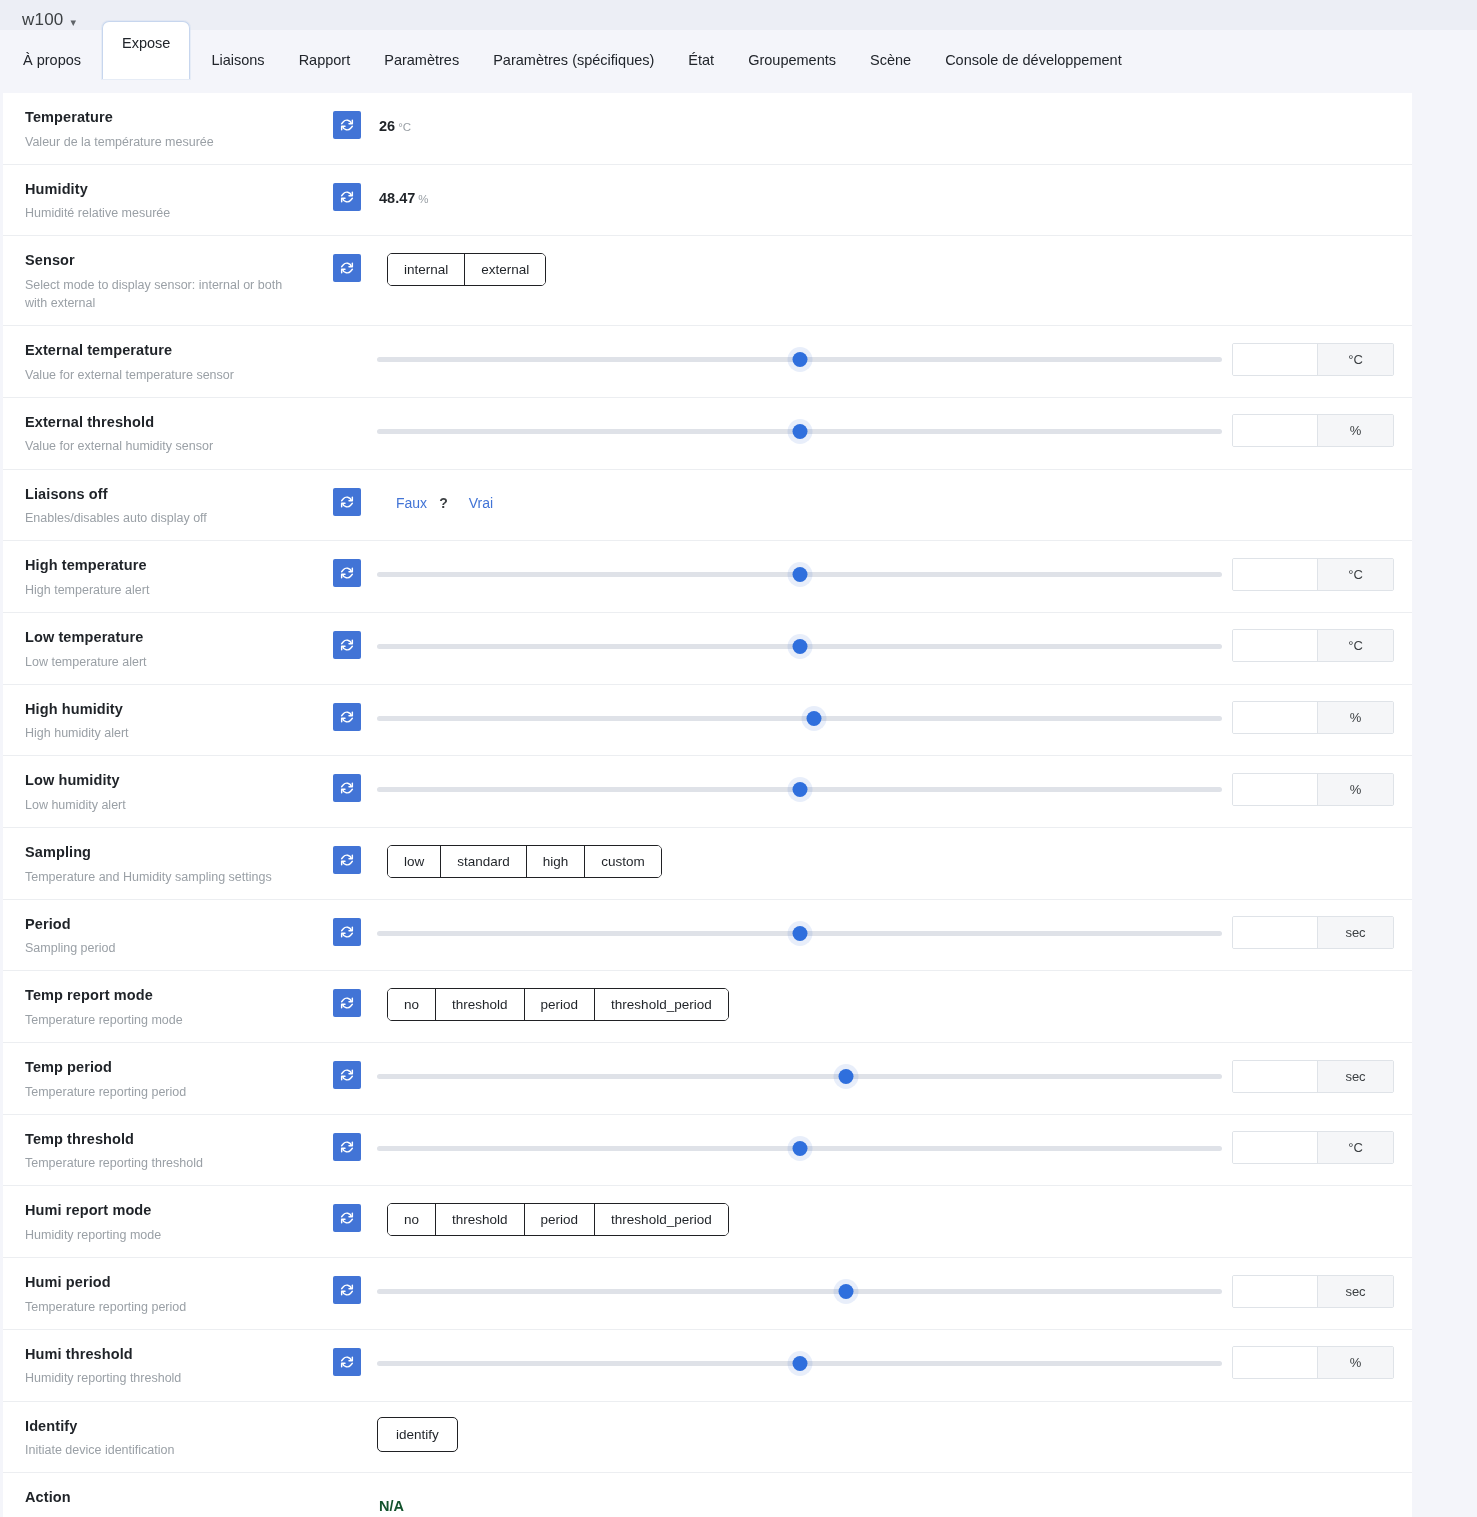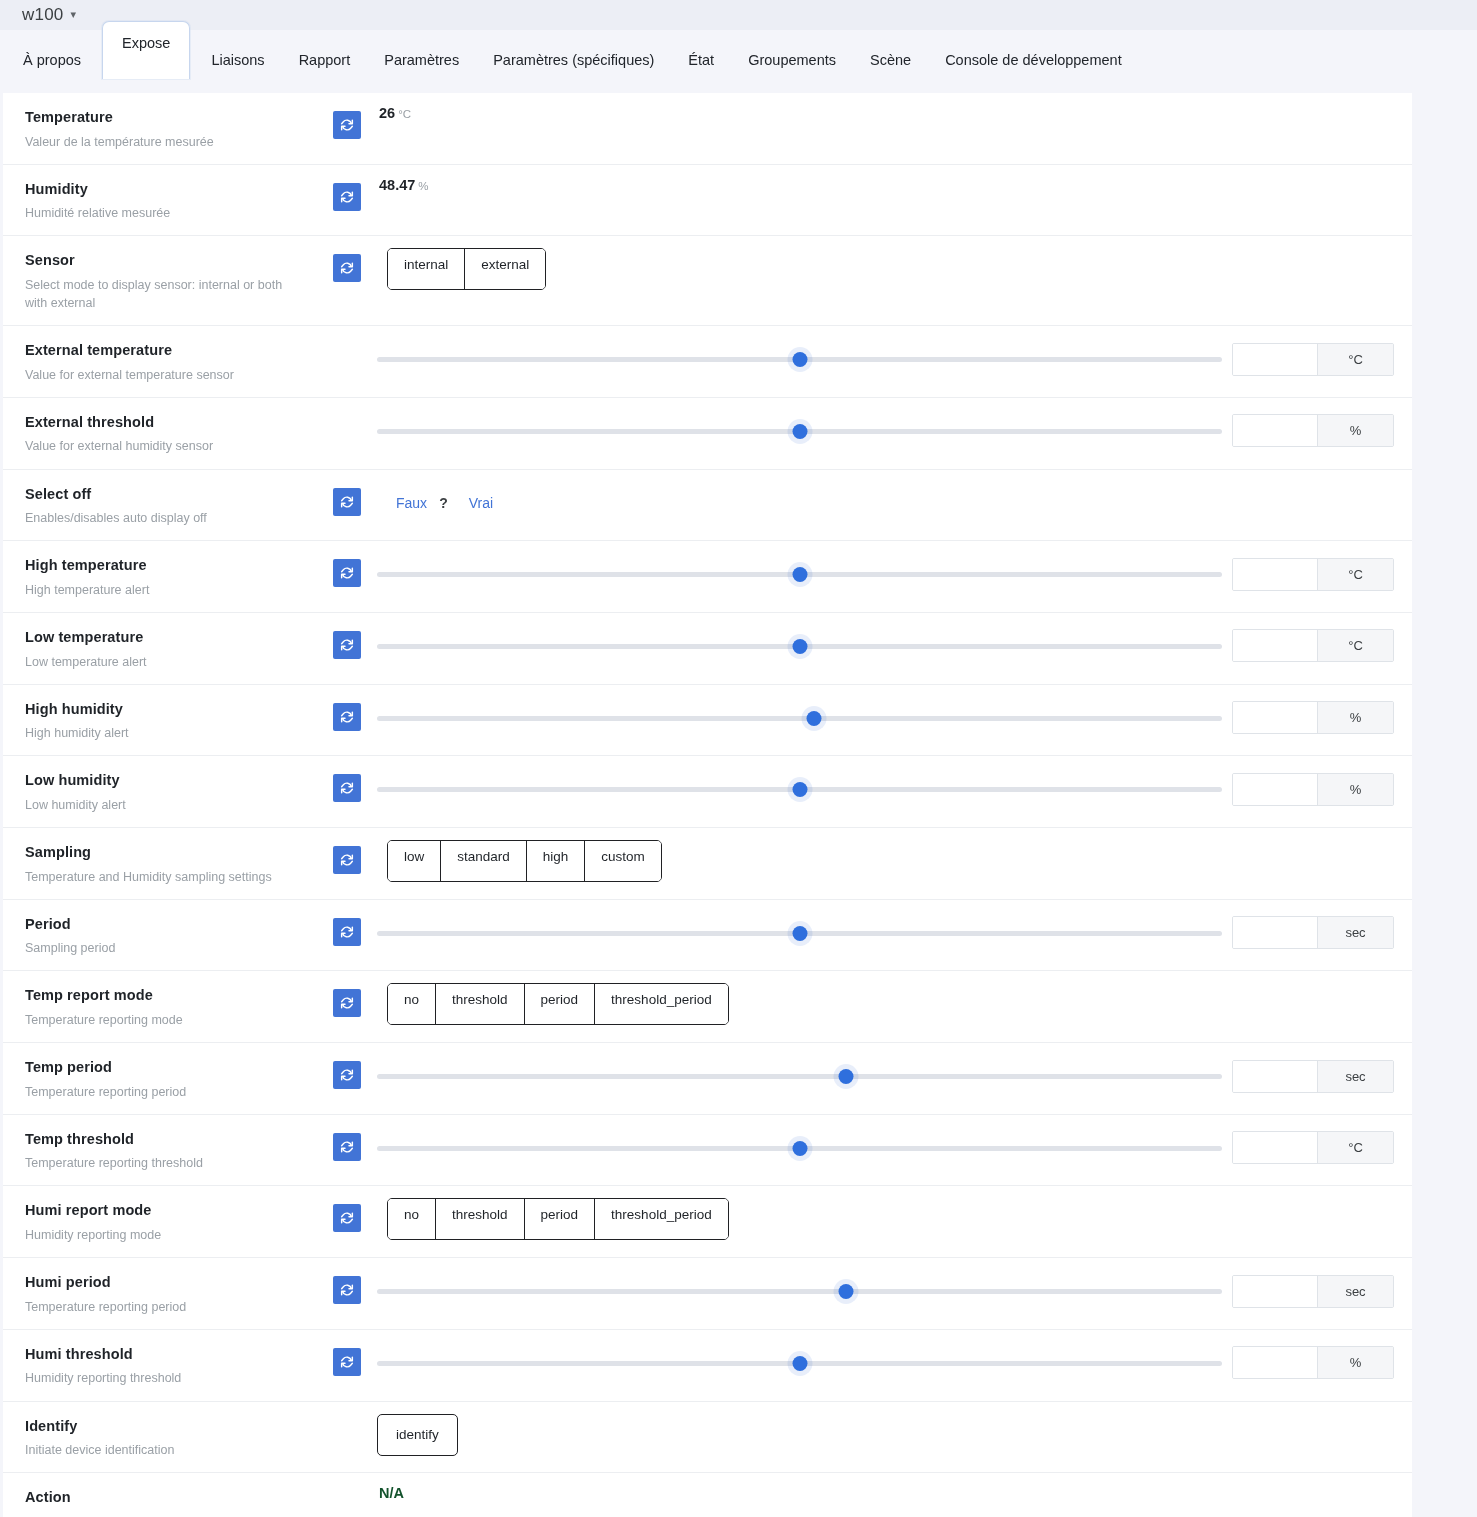--- a/index.html
+++ b/index.html
@@ -10,21 +10,21 @@
   }
   body { width: 1477px; height: 1517px; overflow: hidden; }
 
   .app { width: 1477px; height: 1517px; position: relative; background: #f4f5fa; }
 
   
   .topbar {
     height: 30px;
     background: #eceef5;
     display: flex;
-    align-items: center;
+    align-items: flex-end;
     padding-left: 22px;
   }
   .device-name {
     font-size: 17px;
     color: #3c4043;
     letter-spacing: .2px;
   }
   .caret {
     margin-left: 7px;
     font-size: 11px;
@@ -113,20 +113,21 @@
     border-radius: 2px;
     display: flex; align-items: center; justify-content: center;
     cursor: pointer;
     padding: 0;
   }
   .refresh-btn svg { display: block; }
 
   .row-control {
     flex: 1 1 auto;
     display: flex;
+    align-items: center;
     padding-top: 12px;
     min-height: 54px;
     position: relative;
   }
 
   
   .value-line {
     font-size: 14.5px;
     color: #1f2328;
     font-weight: bold;
@@ -373,21 +374,21 @@
             </div>
             <div class="num-field">
               <input class="num-input" type="text" style="">
               <div class="num-unit">%</div>
             </div>
           </div>
         </div>
       </div>
       <div class="row">
         <div class="row-label">
-          <div class="row-title">Select off</div>
+          <div class="row-title">Liaisons off</div>
           <div class="row-desc">Enables/disables auto display off</div>
         </div>
         <div class="row-refresh">
           <button class="refresh-btn">
             <svg width="16" height="16" viewBox="0 0 24 24" fill="none" stroke="#ffffff" stroke-width="2.2" stroke-linecap="round" stroke-linejoin="round">
               <polyline points="20 5 20 10 15 10"></polyline>
               <polyline points="4 19 4 14 9 14"></polyline>
               <path d="M18.5 9.5A7 7 0 0 0 6.5 7.2L4 10"></path>
               <path d="M5.5 14.5A7 7 0 0 0 17.5 16.8L20 14"></path>
             </svg>

